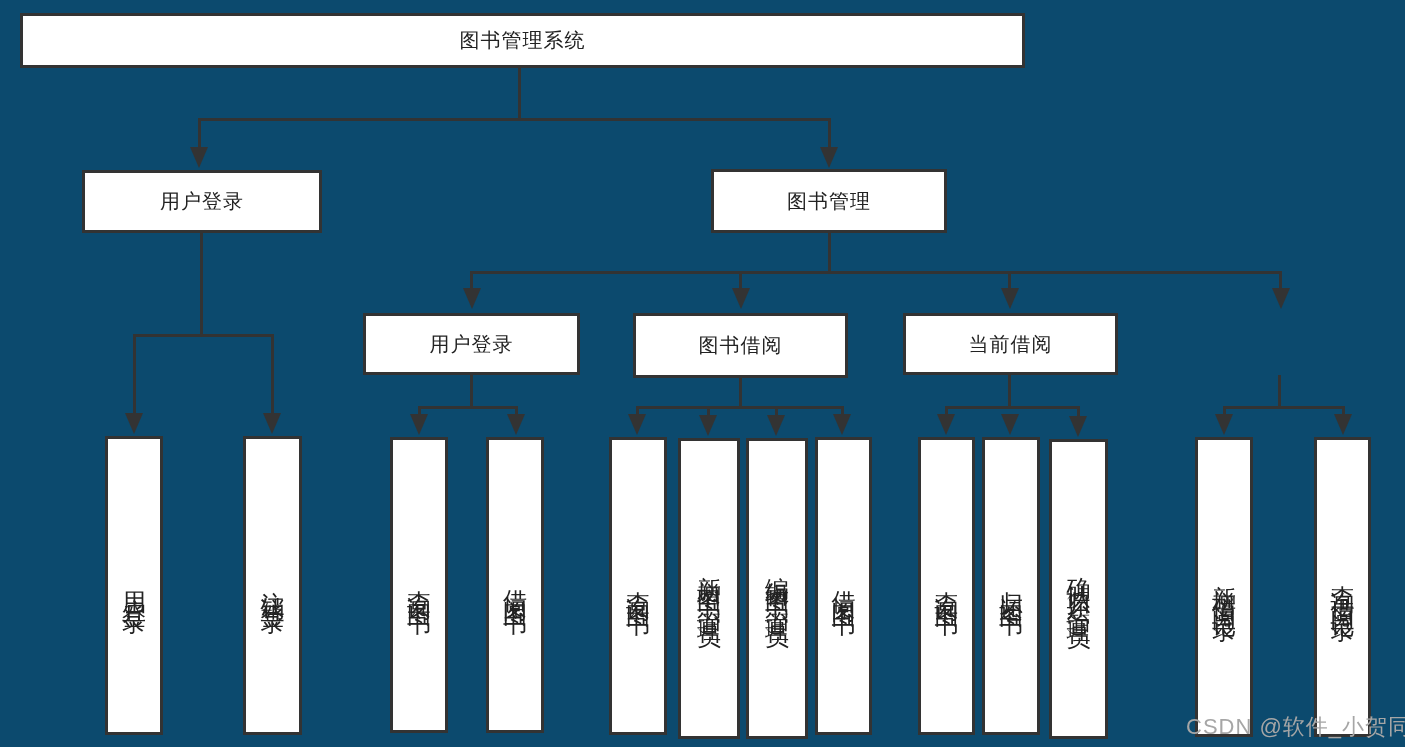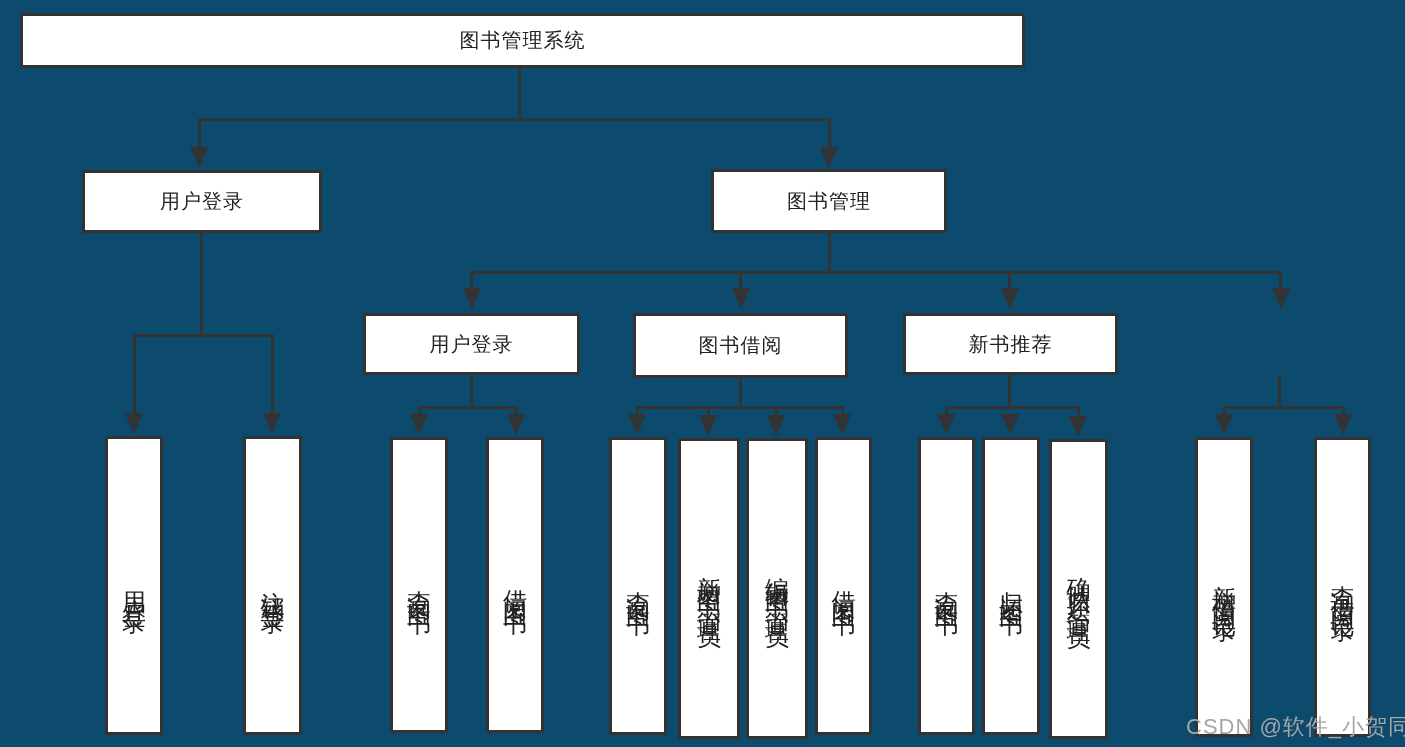--- a/index.html
+++ b/index.html
@@ -123,21 +123,21 @@
   <div class="box" style="left:20px;top:13px;width:1005px;height:55px">图书管理系统</div>
 
   <div class="box" style="left:82px;top:170px;width:240px;height:63px">用户登录</div>
 
   <div class="box" style="left:711px;top:169px;width:236px;height:64px">图书管理</div>
 
   <div class="box" style="left:363px;top:313px;width:217px;height:62px">用户登录</div>
 
   <div class="box" style="left:633px;top:313px;width:215px;height:65px">图书借阅</div>
 
-  <div class="box" style="left:903px;top:313px;width:215px;height:62px">新书推荐</div>
+  <div class="box" style="left:903px;top:313px;width:215px;height:62px">当前借阅</div>
 
 
   <div class="box vbox" style="left:105px;top:436px;width:58px;height:299px">用户登录</div>
 
   <div class="box vbox" style="left:243px;top:436px;width:59px;height:299px">注销登录</div>
 
   <div class="box vbox" style="left:390px;top:437px;width:58px;height:296px">查询图书</div>
 
   <div class="box vbox" style="left:486px;top:437px;width:58px;height:296px">借阅图书</div>
 

